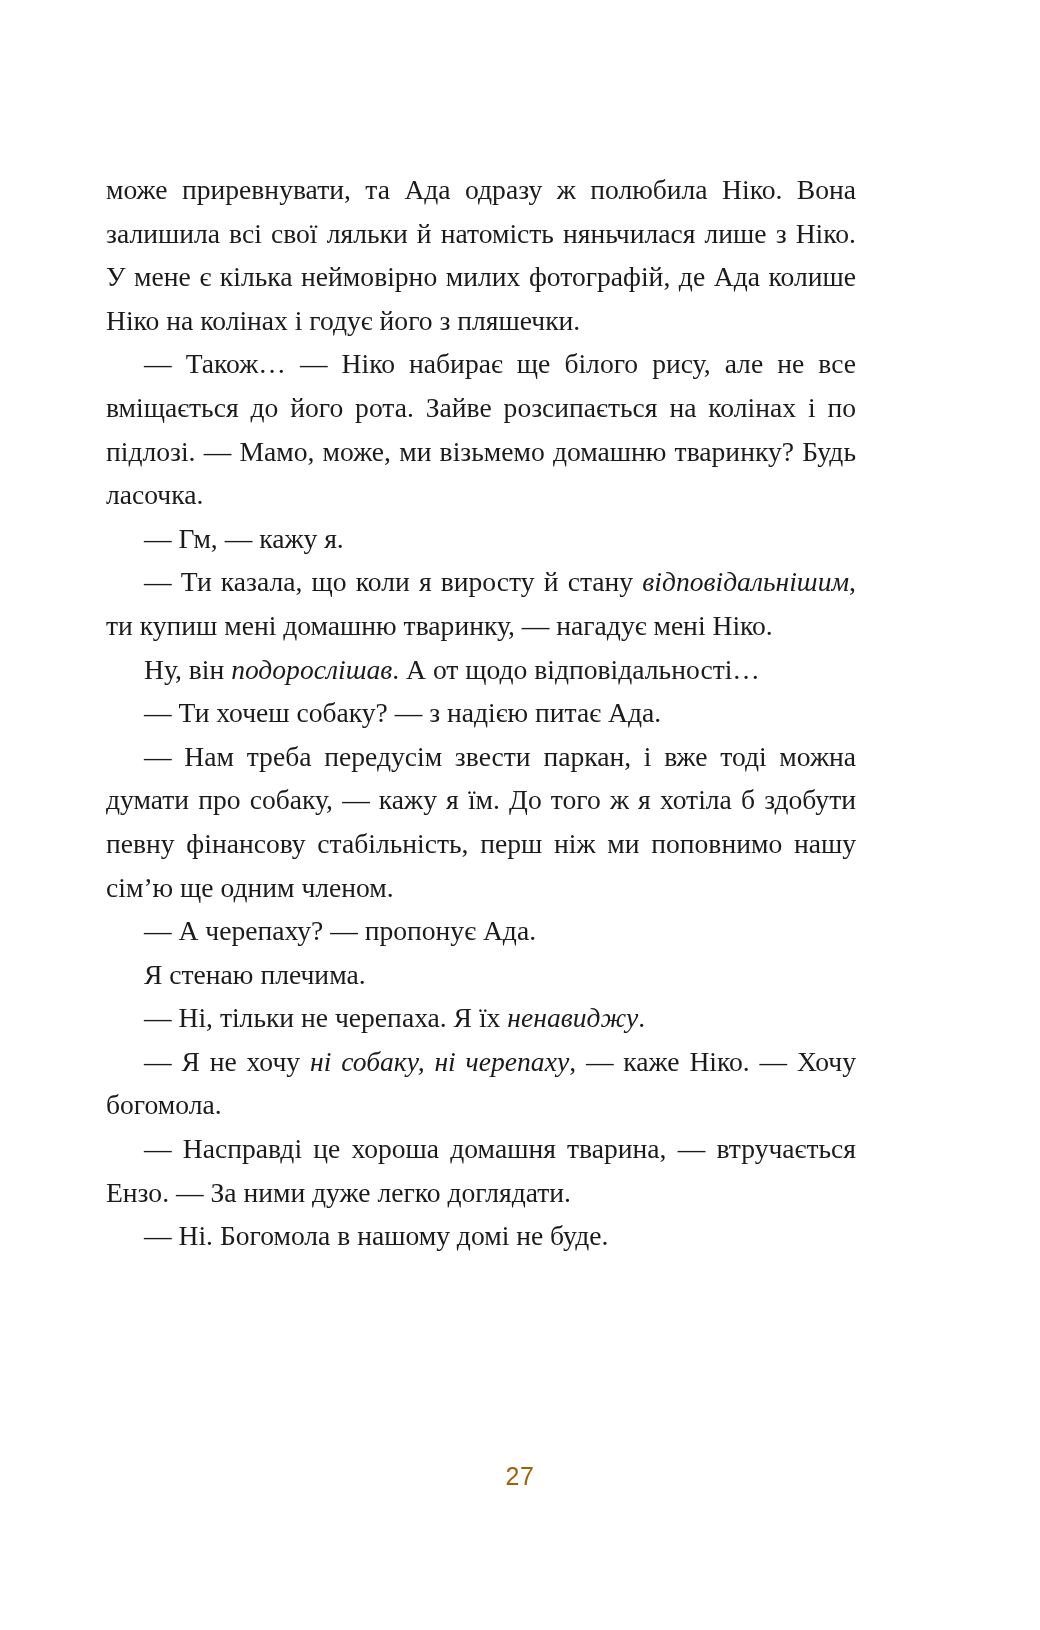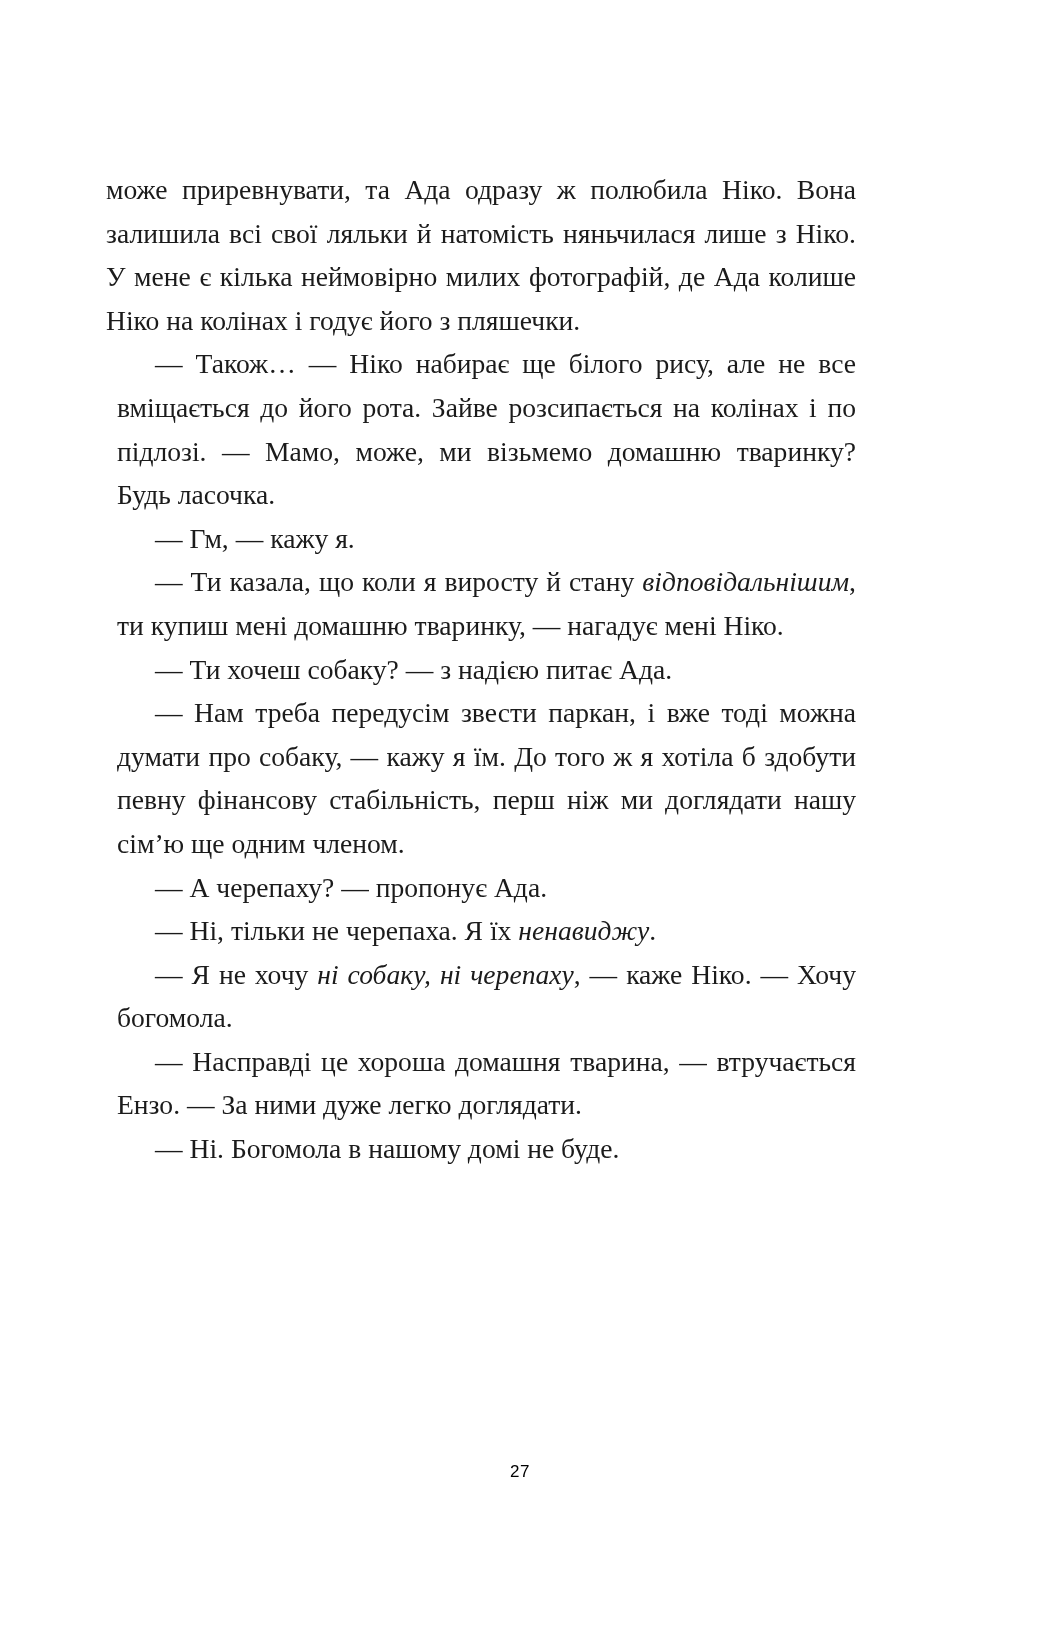--- a/index.html
+++ b/index.html
@@ -30,50 +30,51 @@
     text-justify: inter-word;
     hyphens: manual;
     -webkit-hyphens: manual;
   }
   p.para {
     margin: 0;
     text-indent: 0;
   }
   p.para.indent {
     text-indent: 38px;
-    margin-left: 11px;
   }
   p.para em {
     font-style: italic;
   }
   .page-number {
     position: absolute;
     left: 0;
     top: 1462px;
     width: 1040px;
     text-align: center;
     font-family: "Liberation Sans", "DejaVu Sans", sans-serif;
-    font-size: 17px;
+    font-size: 25px;
     letter-spacing: 0.5px;
-    color: #000000;
+    color: #a16207;
   }
 </style>
 </head>
 <body>
 
 <div class="page" style="background: rgb(255, 255, 255);">
 
   <div class="text-column body-text" style="color: rgb(27, 27, 27);">
       <p class="para"><span>може приревнувати, та Ада одразу ж полюбила Ніко. Вона залишила всі свої ляльки й натомість няньчилася лише з Ніко. У мене є кілька неймовірно милих фотографій, де Ада колише Ніко на колінах і годує його з пляшечки.</span></p>
       <p class="para indent"><span>— Також… — Ніко набирає ще білого рису, але не все вміщається до його рота. Зайве розсипається на колінах і по підлозі. — Мамо, може, ми візьмемо домашню тваринку? Будь ласочка.</span></p>
       <p class="para indent"><span>— Гм, — кажу я.</span></p>
       <p class="para indent"><span>— Ти казала, що коли я виросту й стану </span><em>відповідальнішим</em><span>, ти купиш мені домашню тваринку, — нагадує мені Ніко.</span></p>
+      <p class="para indent"><span>Ну, він </span><em>подорослішав</em><span>. А от щодо відповідальності…</span></p>
       <p class="para indent"><span>— Ти хочеш собаку? — з надією питає Ада.</span></p>
-      <p class="para indent"><span>— Нам треба передусім звести паркан, і вже тоді можна думати про собаку, — кажу я їм. До того ж я хотіла б здобути певну фінансову стабільність, перш ніж ми доглядати нашу сім’ю ще одним членом.</span></p>
+      <p class="para indent"><span>— Нам треба передусім звести паркан, і вже тоді можна думати про собаку, — кажу я їм. До того ж я хотіла б здобути певну фінансову стабільність, перш ніж ми поповнимо нашу сім’ю ще одним членом.</span></p>
       <p class="para indent"><span>— А черепаху? — пропонує Ада.</span></p>
+      <p class="para indent"><span>Я стенаю плечима.</span></p>
       <p class="para indent"><span>— Ні, тільки не черепаха. Я їх </span><em>ненавиджу</em><span>.</span></p>
       <p class="para indent"><span>— Я не хочу </span><em>ні собаку, ні черепаху</em><span>, — каже Ніко. — Хочу богомола.</span></p>
       <p class="para indent"><span>— Насправді це хороша домашня тварина, — втручається Ензо. — За ними дуже легко доглядати.</span></p>
       <p class="para indent"><span>— Ні. Богомола в нашому домі не буде.</span></p>
     </div>
 
   <div class="page-number">27</div>
 
 </div>
 

